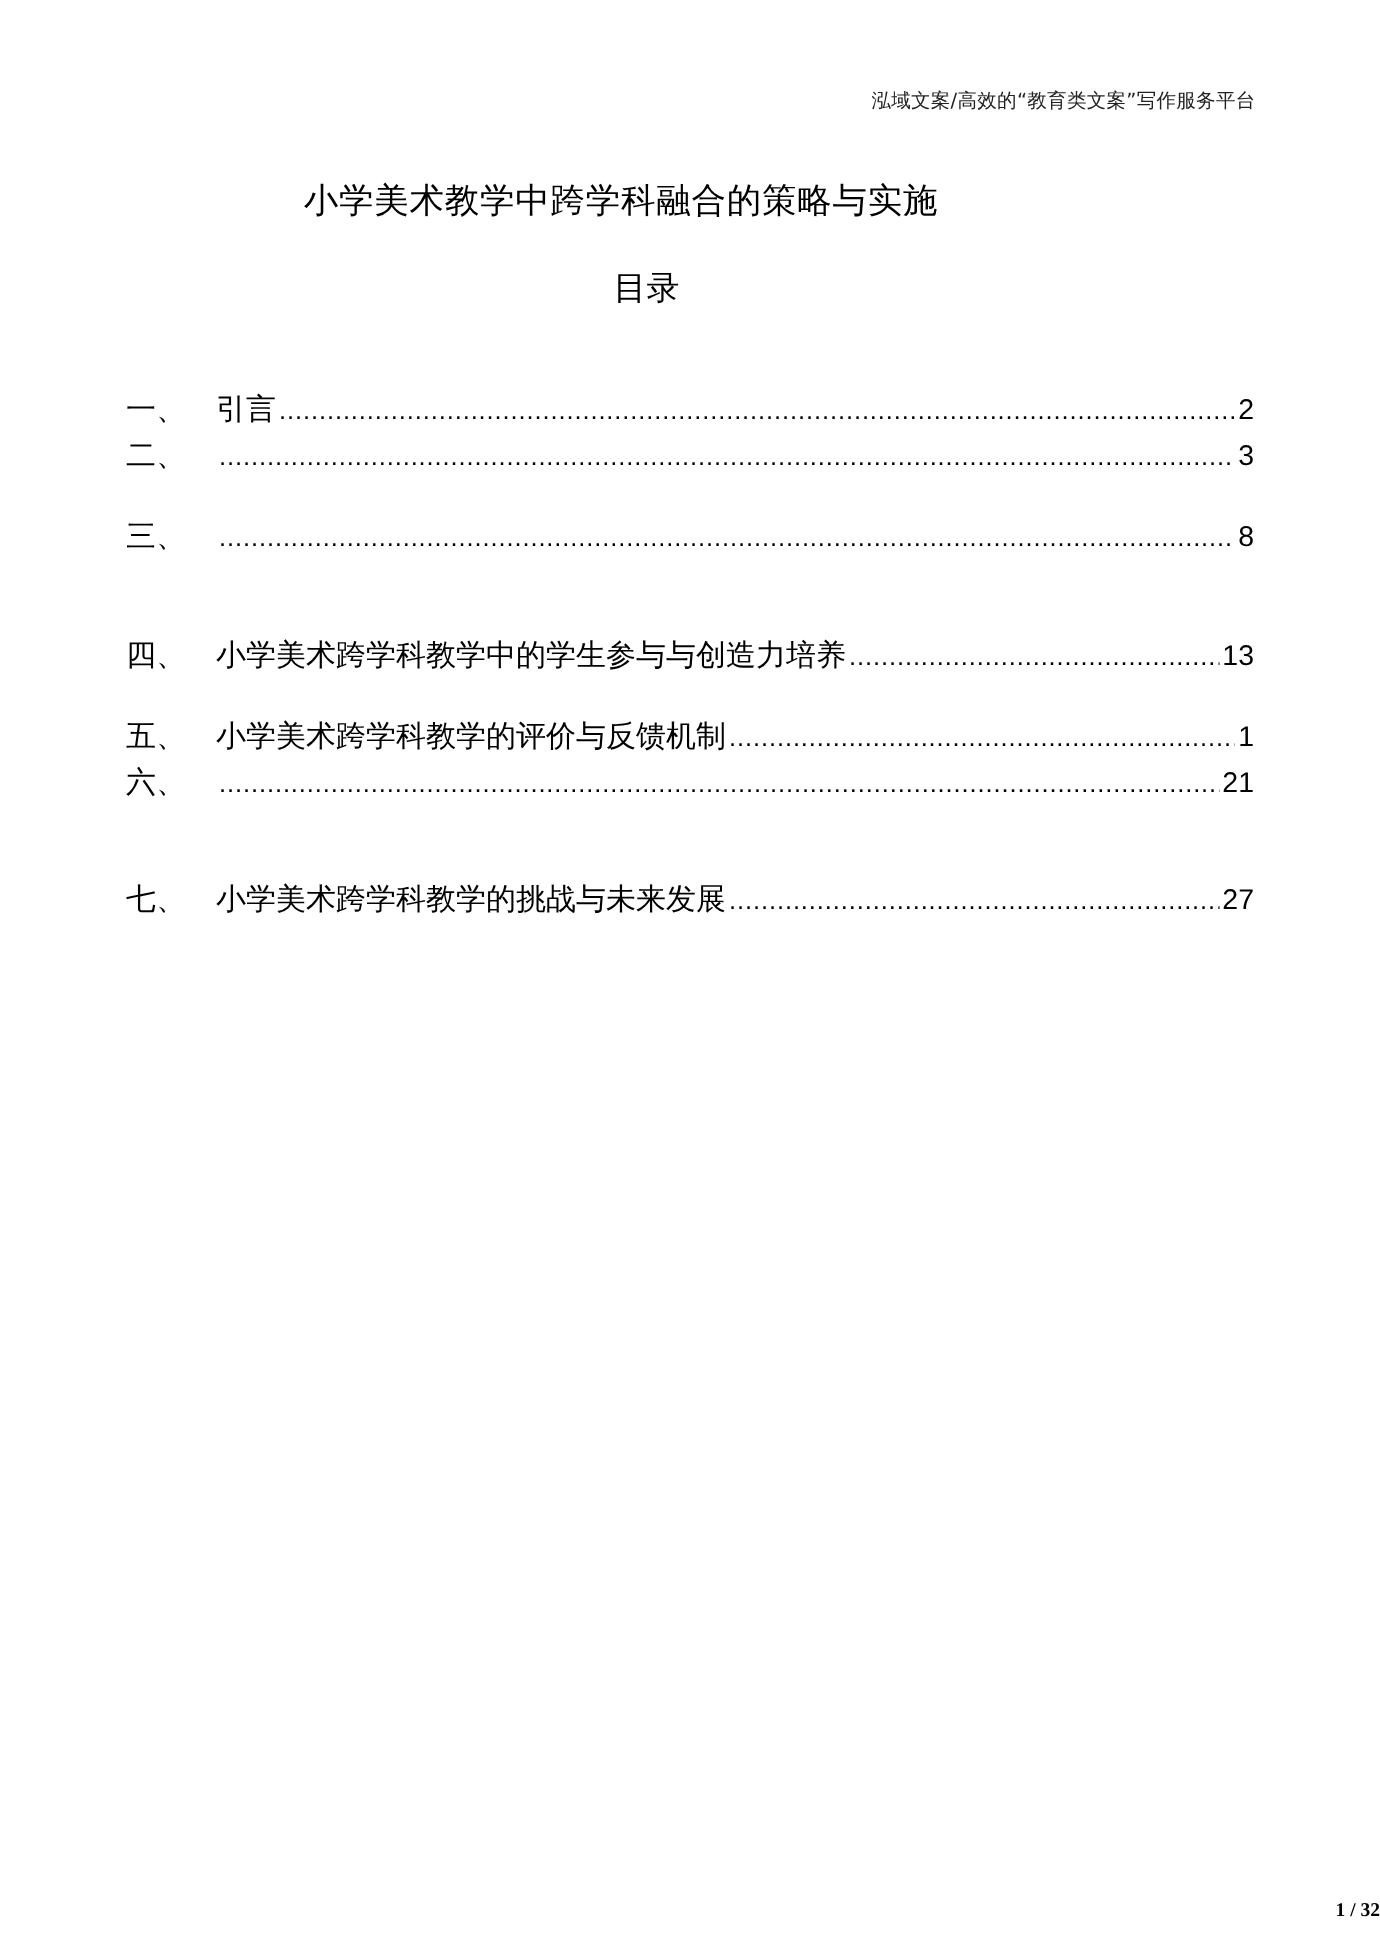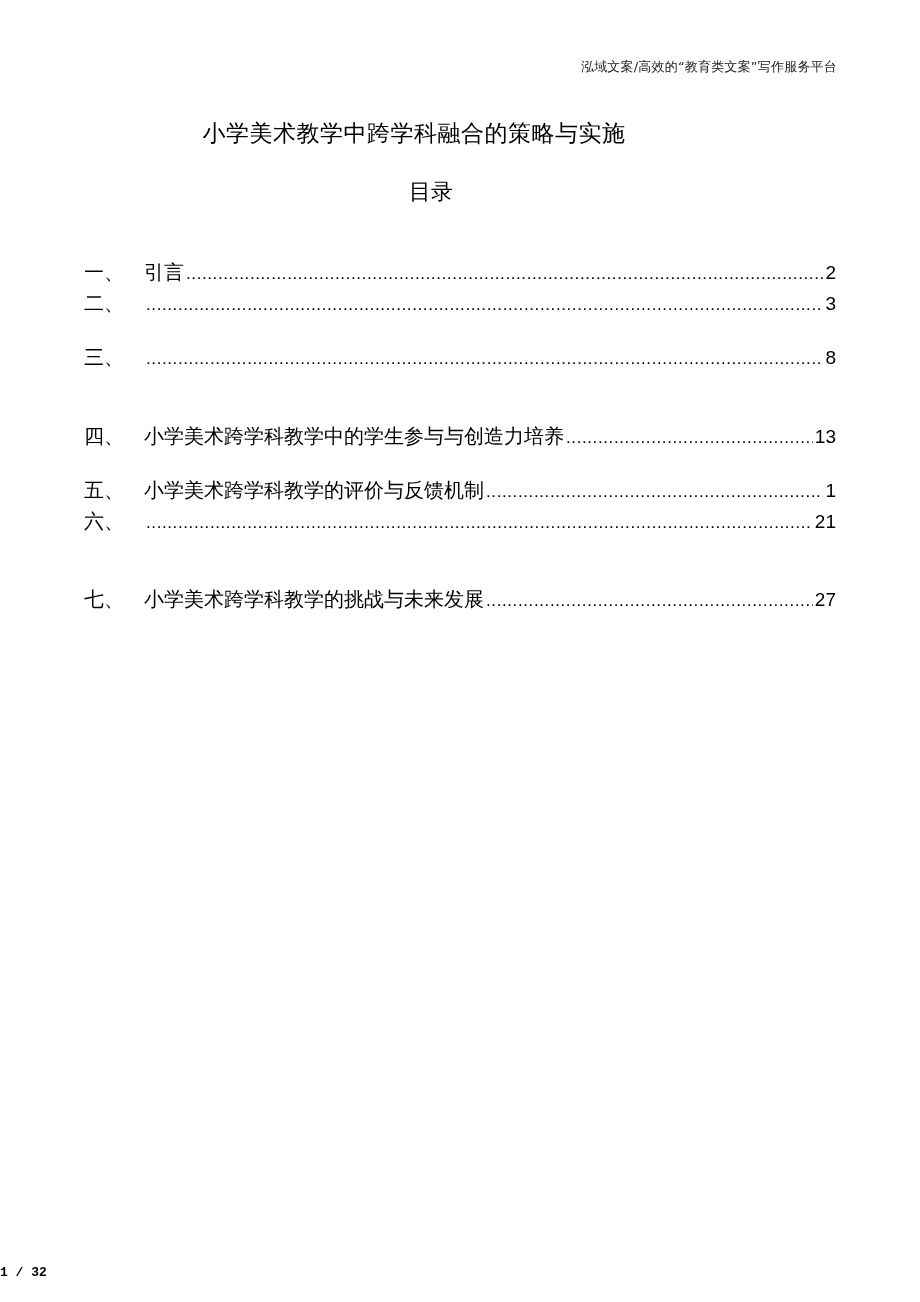--- a/index.html
+++ b/index.html
@@ -7,21 +7,21 @@
          font-family:"DejaVu Sans", "Liberation Sans", sans-serif; color:#000; }
   .header { position:absolute; top:58px; right:83px; font-size:13px; color:#222; letter-spacing:0.2px;text-align:right; }
   .title { position:absolute; top:118px; left:0; width:828px; text-align:center; font-size:23px; letter-spacing:0.5px; }
   .toc-heading { position:absolute; top:177px; left:0; width:800px; text-align:center; font-size:22px;padding-left:31px; }
   .toc { position:absolute; top:235px; left:84px; width:752px; }
   .toc-row { display:flex; align-items:baseline; height:34px; margin-bottom:20.5px; font-size:20px; }
   .toc-num { width:60px; flex:none; }
   .toc-label { flex:none; white-space:nowrap;margin-top:24px; }
   .toc-dots { flex:1; overflow:hidden; white-space:nowrap; font-family:"Liberation Sans", sans-serif; font-size:17px; letter-spacing:0.6px; margin:0 2px; }
   .toc-page { flex:none; font-family:"Liberation Sans", sans-serif; font-size:19px; }
-  .footer { position:absolute; top:1265px; left:0; width:920px; text-align:left; font-family:Liberation Mono, monospace; font-weight:bold; font-size:13px; }
+  .footer { position:absolute; top:1265px; left:0; width:920px; text-align:right; font-family:Liberation Serif, serif; font-weight:bold; font-size:13px; }
 </style>
 </head>
 <body>
 
 <div class="header">泓域文案/高效的“教育类文案”写作服务平台</div>
 
 <div class="title">小学美术教学中跨学科融合的策略与实施</div>
 <div class="toc-heading">目录</div>
 
 <div class="toc">

